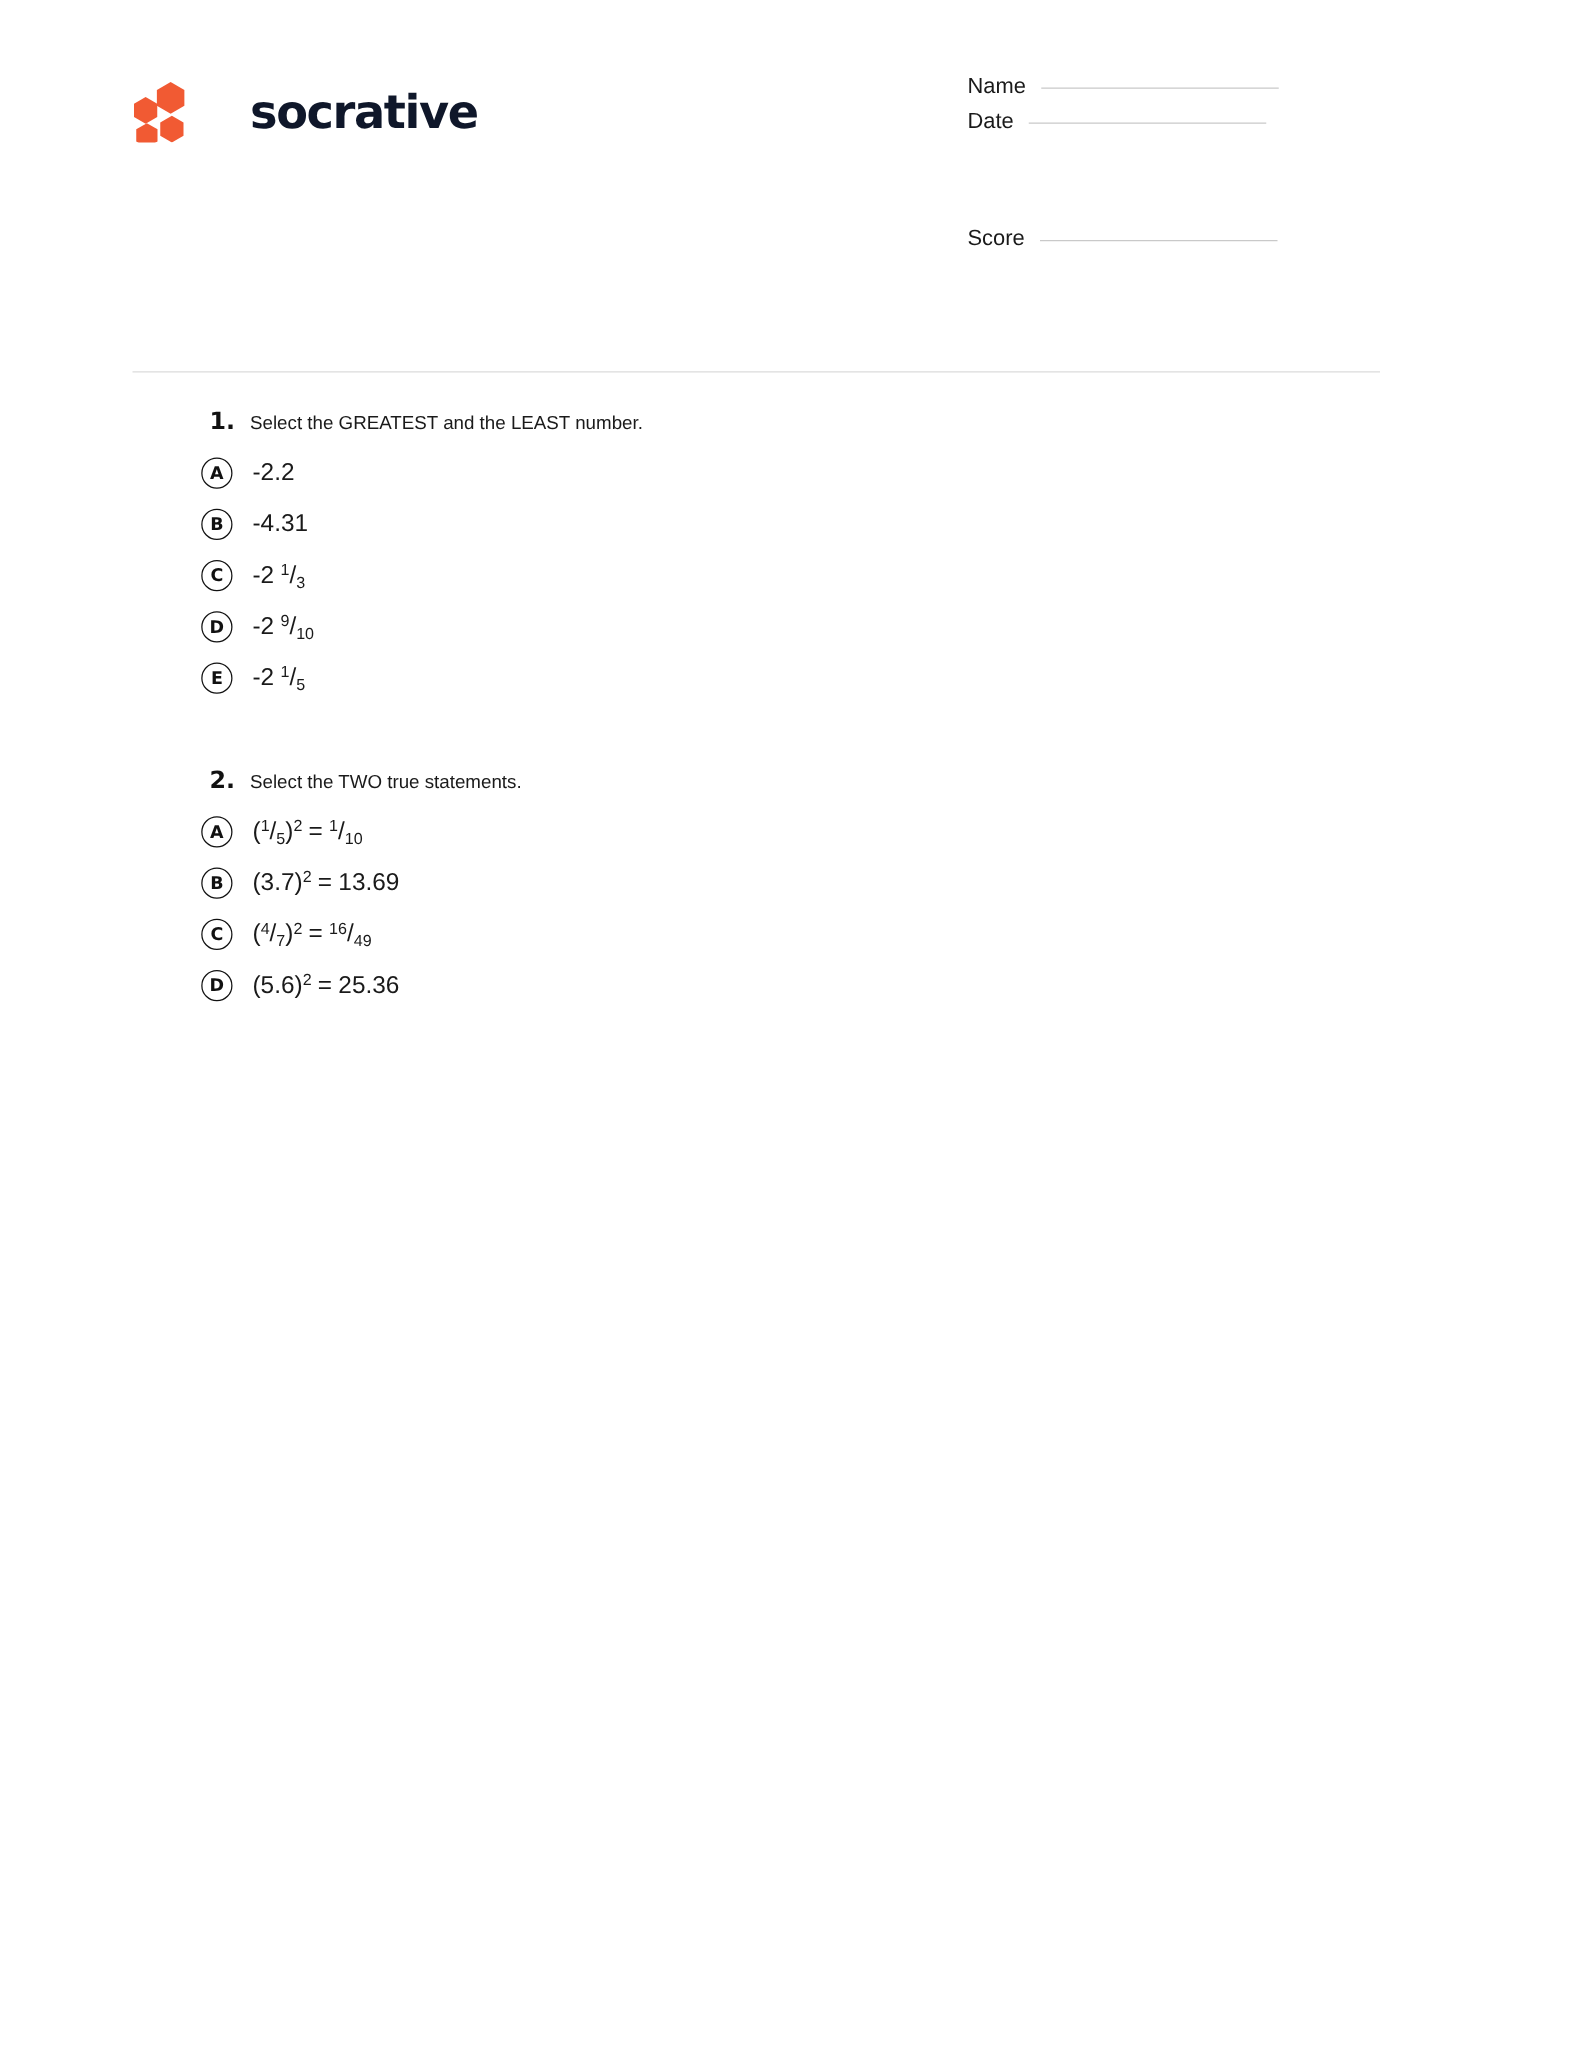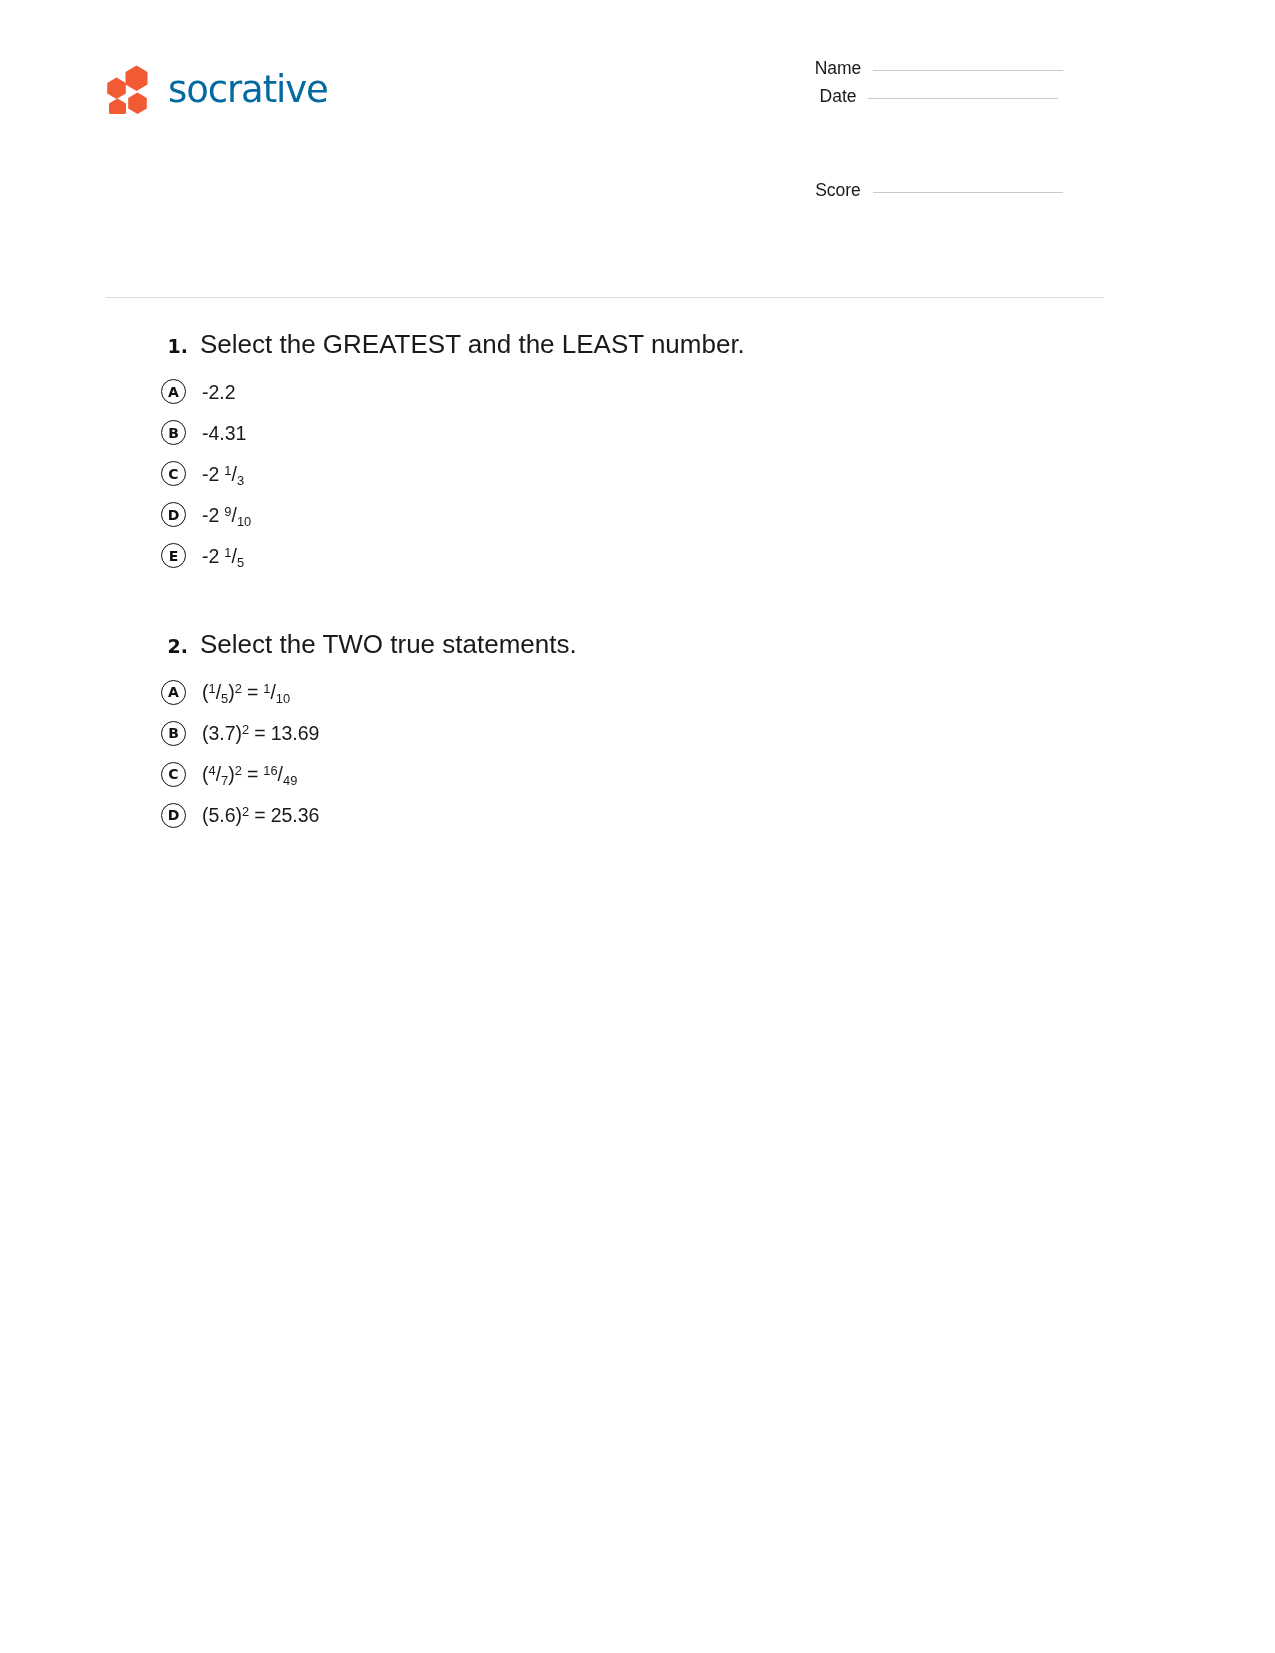--- a/index.html
+++ b/index.html
@@ -44,37 +44,38 @@
     gap: 16px;
   }
   .brand-mark {
     width: 46px;
     height: 50px;
     display: block;
   }
   .brand-word {
     font-family: "DejaVu Sans", sans-serif;
     font-size: 37px;
-    font-weight: 400;
+    font-weight: 700;
     letter-spacing: -1.1px;
-    color: #0369a1;
+    color: #0f172a;
     line-height: 1;
+    margin-left: 32px;
   }
 
   
   .meta {
     position: absolute;
     right: 0;
     top: 0;
     width: 330px;
   }
   .meta-row {
     display: flex;
     align-items: baseline;
-    justify-content: center;
+    justify-content: flex-start;
     gap: 12px;
     margin-bottom: 7px;
   }
   .meta-label {
     font-size: 17.5px;
     color: #1a1a1a;
     white-space: nowrap;
     font-family: "Liberation Sans", sans-serif;
   }
   .meta-rule {
@@ -132,21 +133,21 @@
   }
   .q-num {
     font-family: "DejaVu Sans", sans-serif;
     font-size: 19px;
     font-weight: 700;
     color: #111111;
     min-width: 22px;
     text-align: right;
   }
   .q-text {
-    font-size: 26px;
+    font-size: 15px;
     color: #1a1a1a;
     line-height: 1.4;
     font-family: "Liberation Sans", sans-serif;
   }
 
   .options {
     list-style: none;
     margin: 0;
     padding: 0 0 0 55px;
   }

